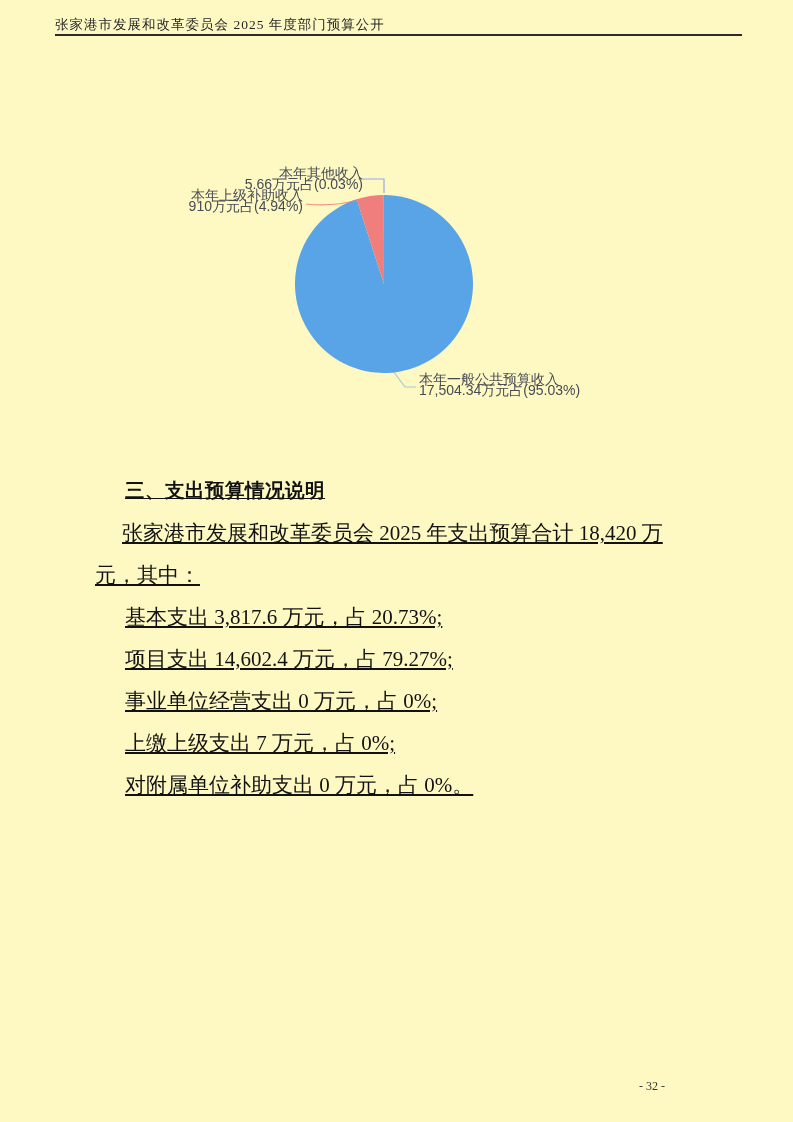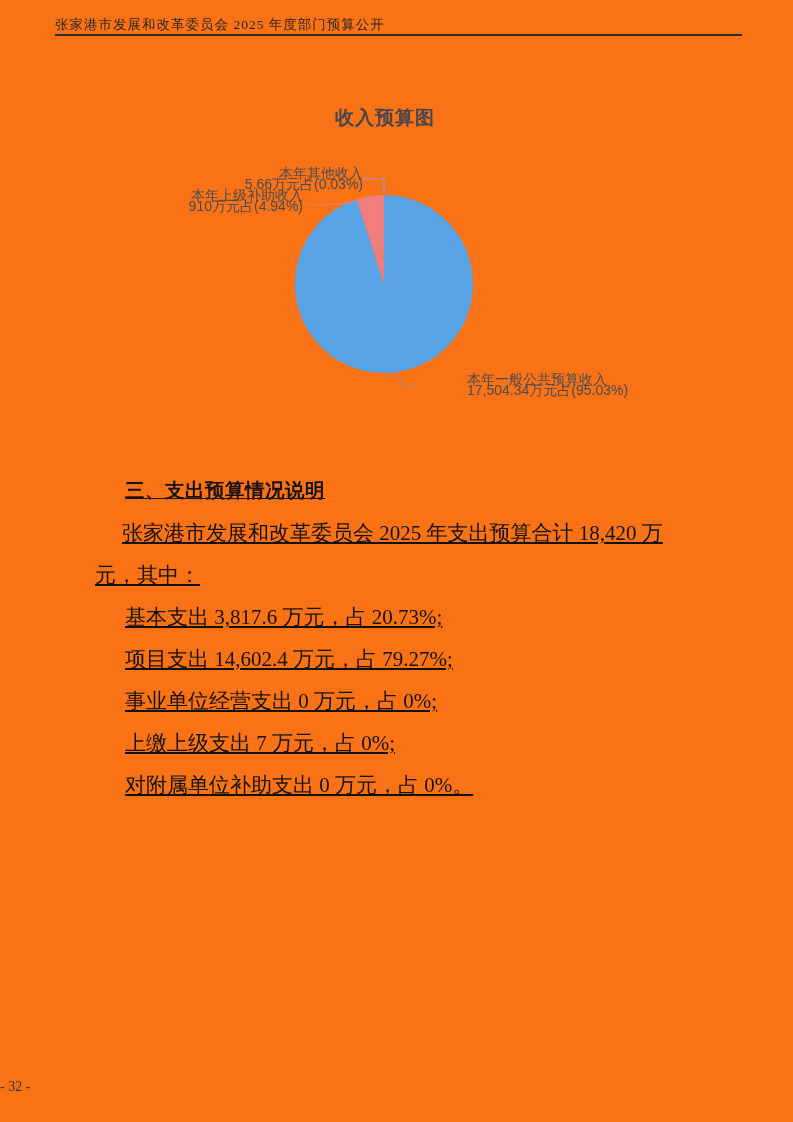--- a/index.html
+++ b/index.html
@@ -1,20 +1,20 @@
 <!DOCTYPE html>
 <html><head>
 <meta charset="utf-8">
 <style>
   html,body { margin:0; padding:0; background:#888; }
   .page {
     position:relative;
     width:793px; height:1122px;
     margin:0 auto;
-    background:#f97316;
+    background:#fef9c3;
     font-family:"Liberation Serif","DejaVu Serif",serif;
     overflow:hidden;
   }
   
   .doc-header-title {
     position:absolute; left:55px; top:16px;
     font-size:13.5px; color:#262626; letter-spacing:1px;
     white-space:nowrap;
   }
   .doc-header-rule {
@@ -42,53 +42,52 @@
     position:absolute; left:95px; top:470px; width:650px;
     font-size:21px; color:#121212;text-decoration:underline;
   }
   .body-line { height:42px; line-height:42px; white-space:nowrap; }
   .body-heading { font-weight:bold; font-size:19.5px; padding-left:30px; letter-spacing:0.5px; }
   .indent-first { padding-left:27px; }
   .indent-item  { padding-left:30px; }
   
   .doc-footer {
     position:absolute; left:0; top:1079px; width:665px;
-    text-align:left; font-size:14px; color:#333333;
+    text-align:right; font-size:12px; color:#333333;
   }
 </style>
 </head>
 <body>
 
 <div class="page">
 
   <div class="doc-header-title">张家港市发展和改革委员会 2025 年度部门预算公开</div>
   <div class="doc-header-rule"></div>
 
-  <div class="chart-title">收入预算图</div>
 
   <svg id="pie-svg" viewBox="0 0 793 430" xmlns="http://www.w3.org/2000/svg">
       <path d="M 384 284 L 384.00 195.00 A 89 89 0 1 1 356.66 199.30 Z" fill="#59A4E6"></path>
       <path d="M 384 284 L 356.66 199.30 A 89 89 0 0 1 383.83 195.00 Z" fill="#EF7E7C"></path>
       <path d="M 384 284 L 383.83 195.00 A 89 89 0 0 1 384.00 195.00 Z" fill="#8F9BEE"></path>
       <path d="M 390 367 L 405 387 L 416 387" fill="none" stroke="#59A4E6" stroke-opacity="0.55" stroke-width="1.2"></path>
       <path d="M 306 204 Q 332 207 358 200" fill="none" stroke="#EF7E7C" stroke-opacity="0.85" stroke-width="1.2"></path>
       <path d="M 362 179 L 384 179 L 384 193" fill="none" stroke="#8F9BEE" stroke-opacity="0.9" stroke-width="1.2"></path>
     </svg>
 
   <div class="pie-label align-right" style="right:430px; top:168px;">
     <div>本年其他收入</div>
     <div>5.66万元占(0.03%)</div>
   </div>
 
   <div class="pie-label align-right" style="right:490px; top:190px;">
     <div>本年上级补助收入</div>
     <div>910万元占(4.94%)</div>
   </div>
 
-  <div class="pie-label" style="left:419px; top:374px;margin-left:48px;">
+  <div class="pie-label" style="left:419px; top:374px;">
     <div>本年一般公共预算收入</div>
     <div>17,504.34万元占(95.03%)</div>
   </div>
 
   <div class="body-text">
     <div class="body-line body-heading">三、支出预算情况说明</div>
     <div class="body-line indent-first">张家港市发展和改革委员会 2025 年支出预算合计 18,420 万</div>
     <div class="body-line">元，其中：</div>
     <div class="body-line indent-item">基本支出 3,817.6 万元，占 20.73%;</div>
     <div class="body-line indent-item">项目支出 14,602.4 万元，占 79.27%;</div>

